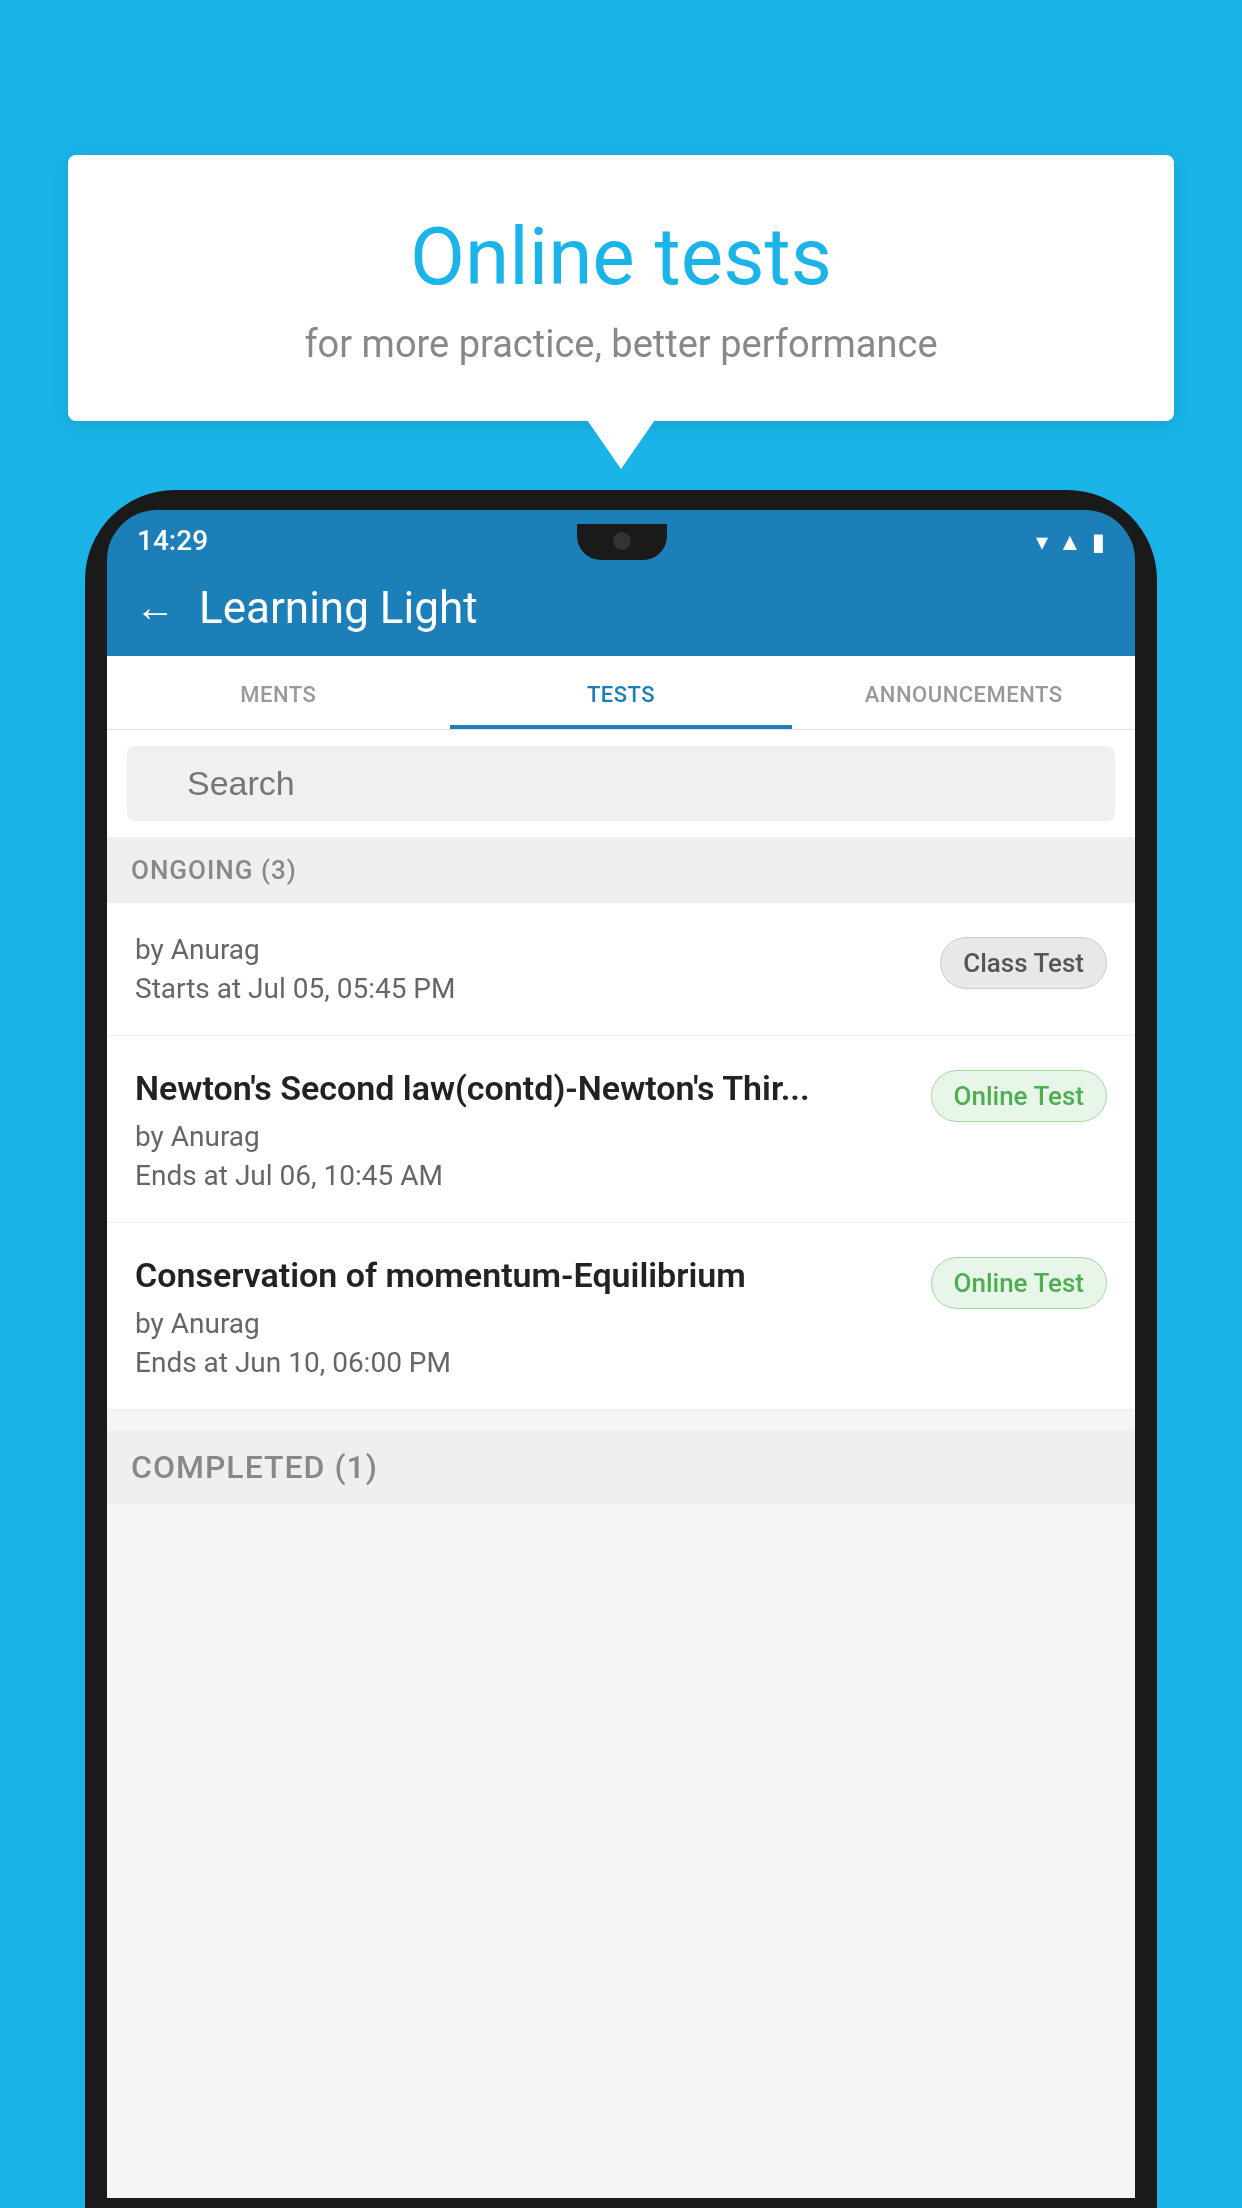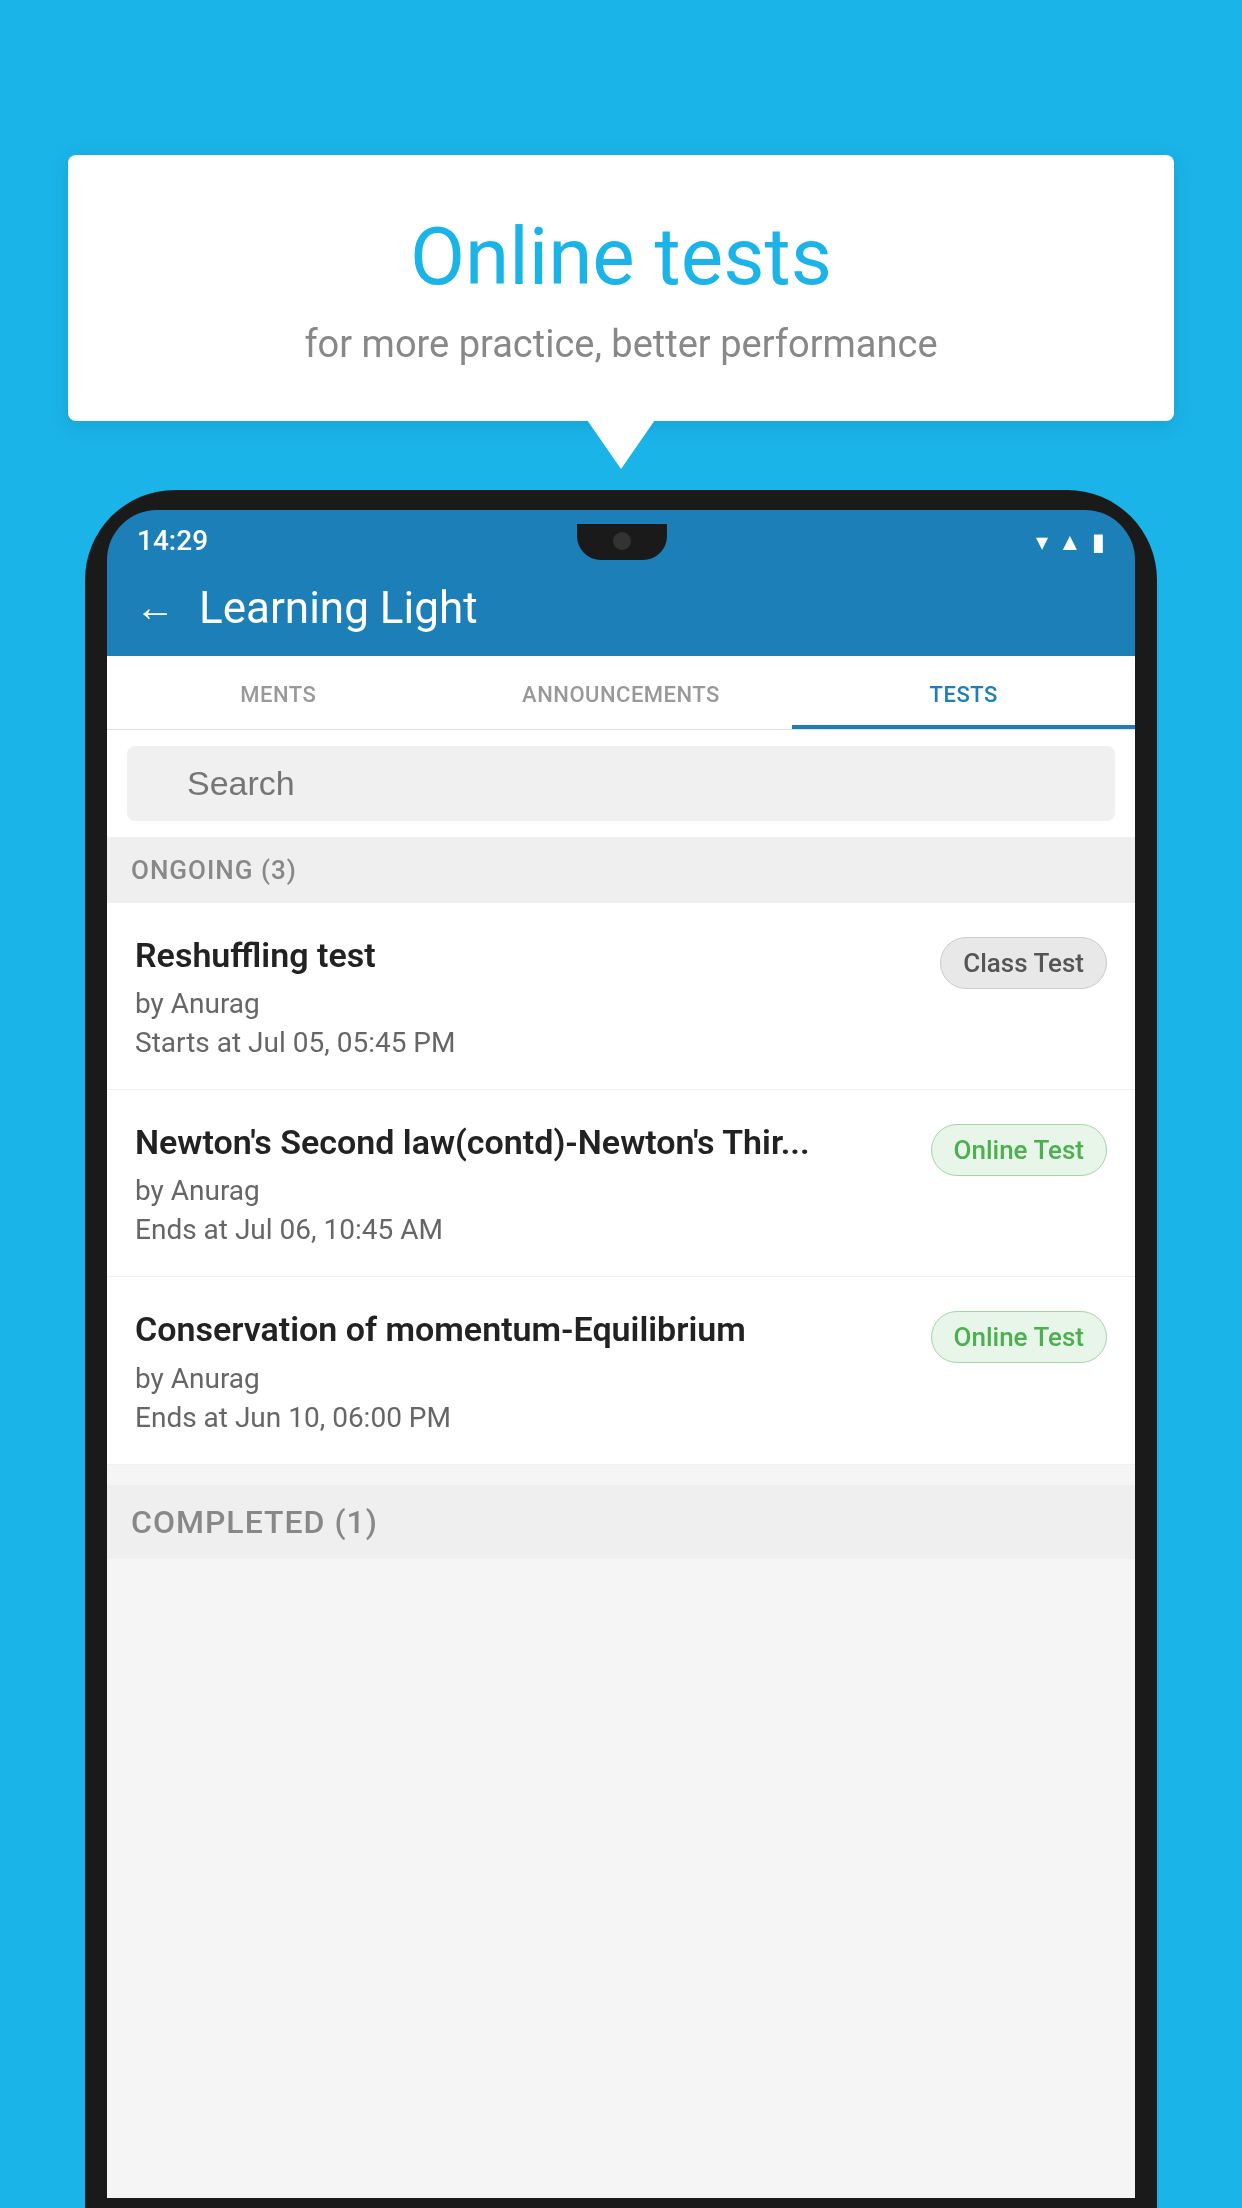--- a/index.html
+++ b/index.html
@@ -303,42 +303,41 @@
 
     <div class="app-header">
       <span class="back-arrow">←</span>
       <span class="app-title">Learning Light</span>
     </div>
 
     <div class="tabs-bar">
       <div class="tab-item">
         <span>MENTS</span>
       </div>
+      <div class="tab-item active">
+        <span>TESTS</span>
+      </div>
       <div class="tab-item">
         <span>ANNOUNCEMENTS</span>
-      </div>
-      <div class="tab-item active">
-        <span>TESTS</span>
       </div>
     </div>
 
     <div class="search-container">
       <div class="search-wrapper">
         <span class="search-icon">🔍</span>
         <input class="search-input" type="text" placeholder="Search" style="">
       </div>
     </div>
 
     <div class="section-header">
       <span>ONGOING (3)</span>
     </div>
 
     <div class="test-item">
       <div class="test-info">
-        <div class="test-name">Reshuffling test</div>
         <div class="test-author">by Anurag</div>
         <div class="test-time">
           <span>Starts at</span>&nbsp;<span>Jul 05, 05:45 PM</span>
         </div>
       </div>
       <div class="test-badge badge-class">Class Test</div>
     </div>
 
     <div class="test-item">
       <div class="test-info">

